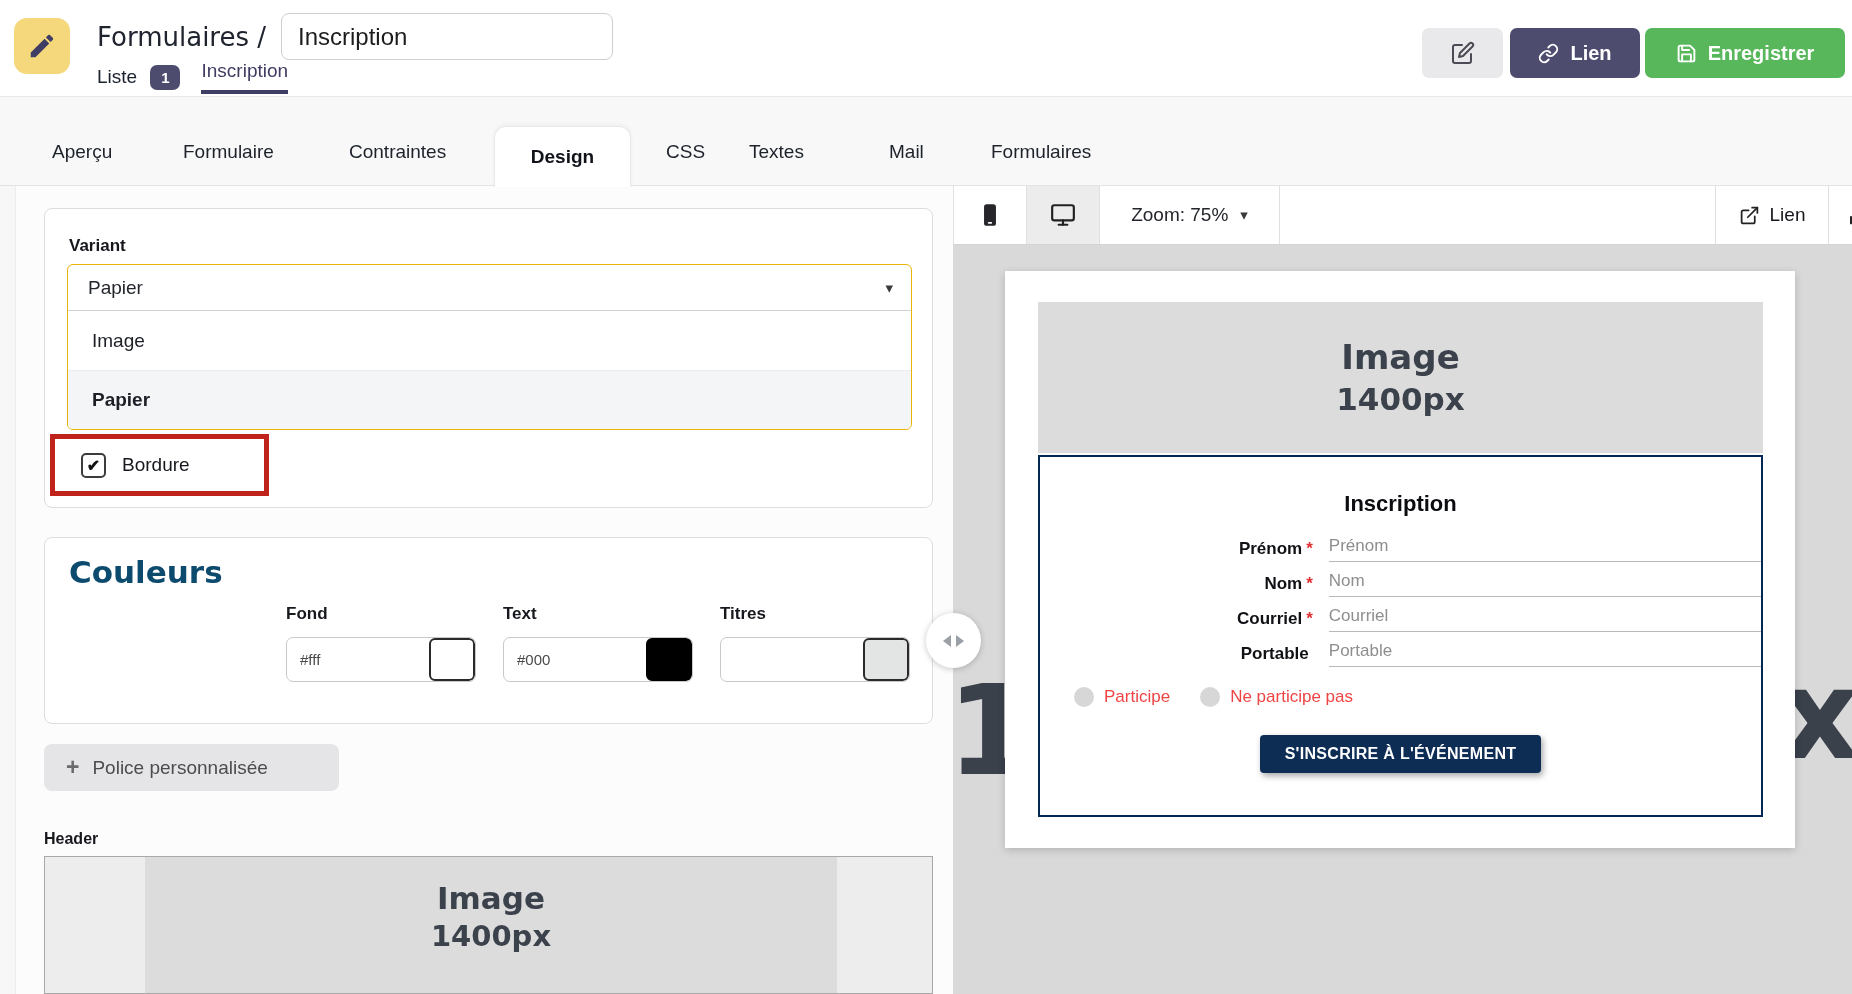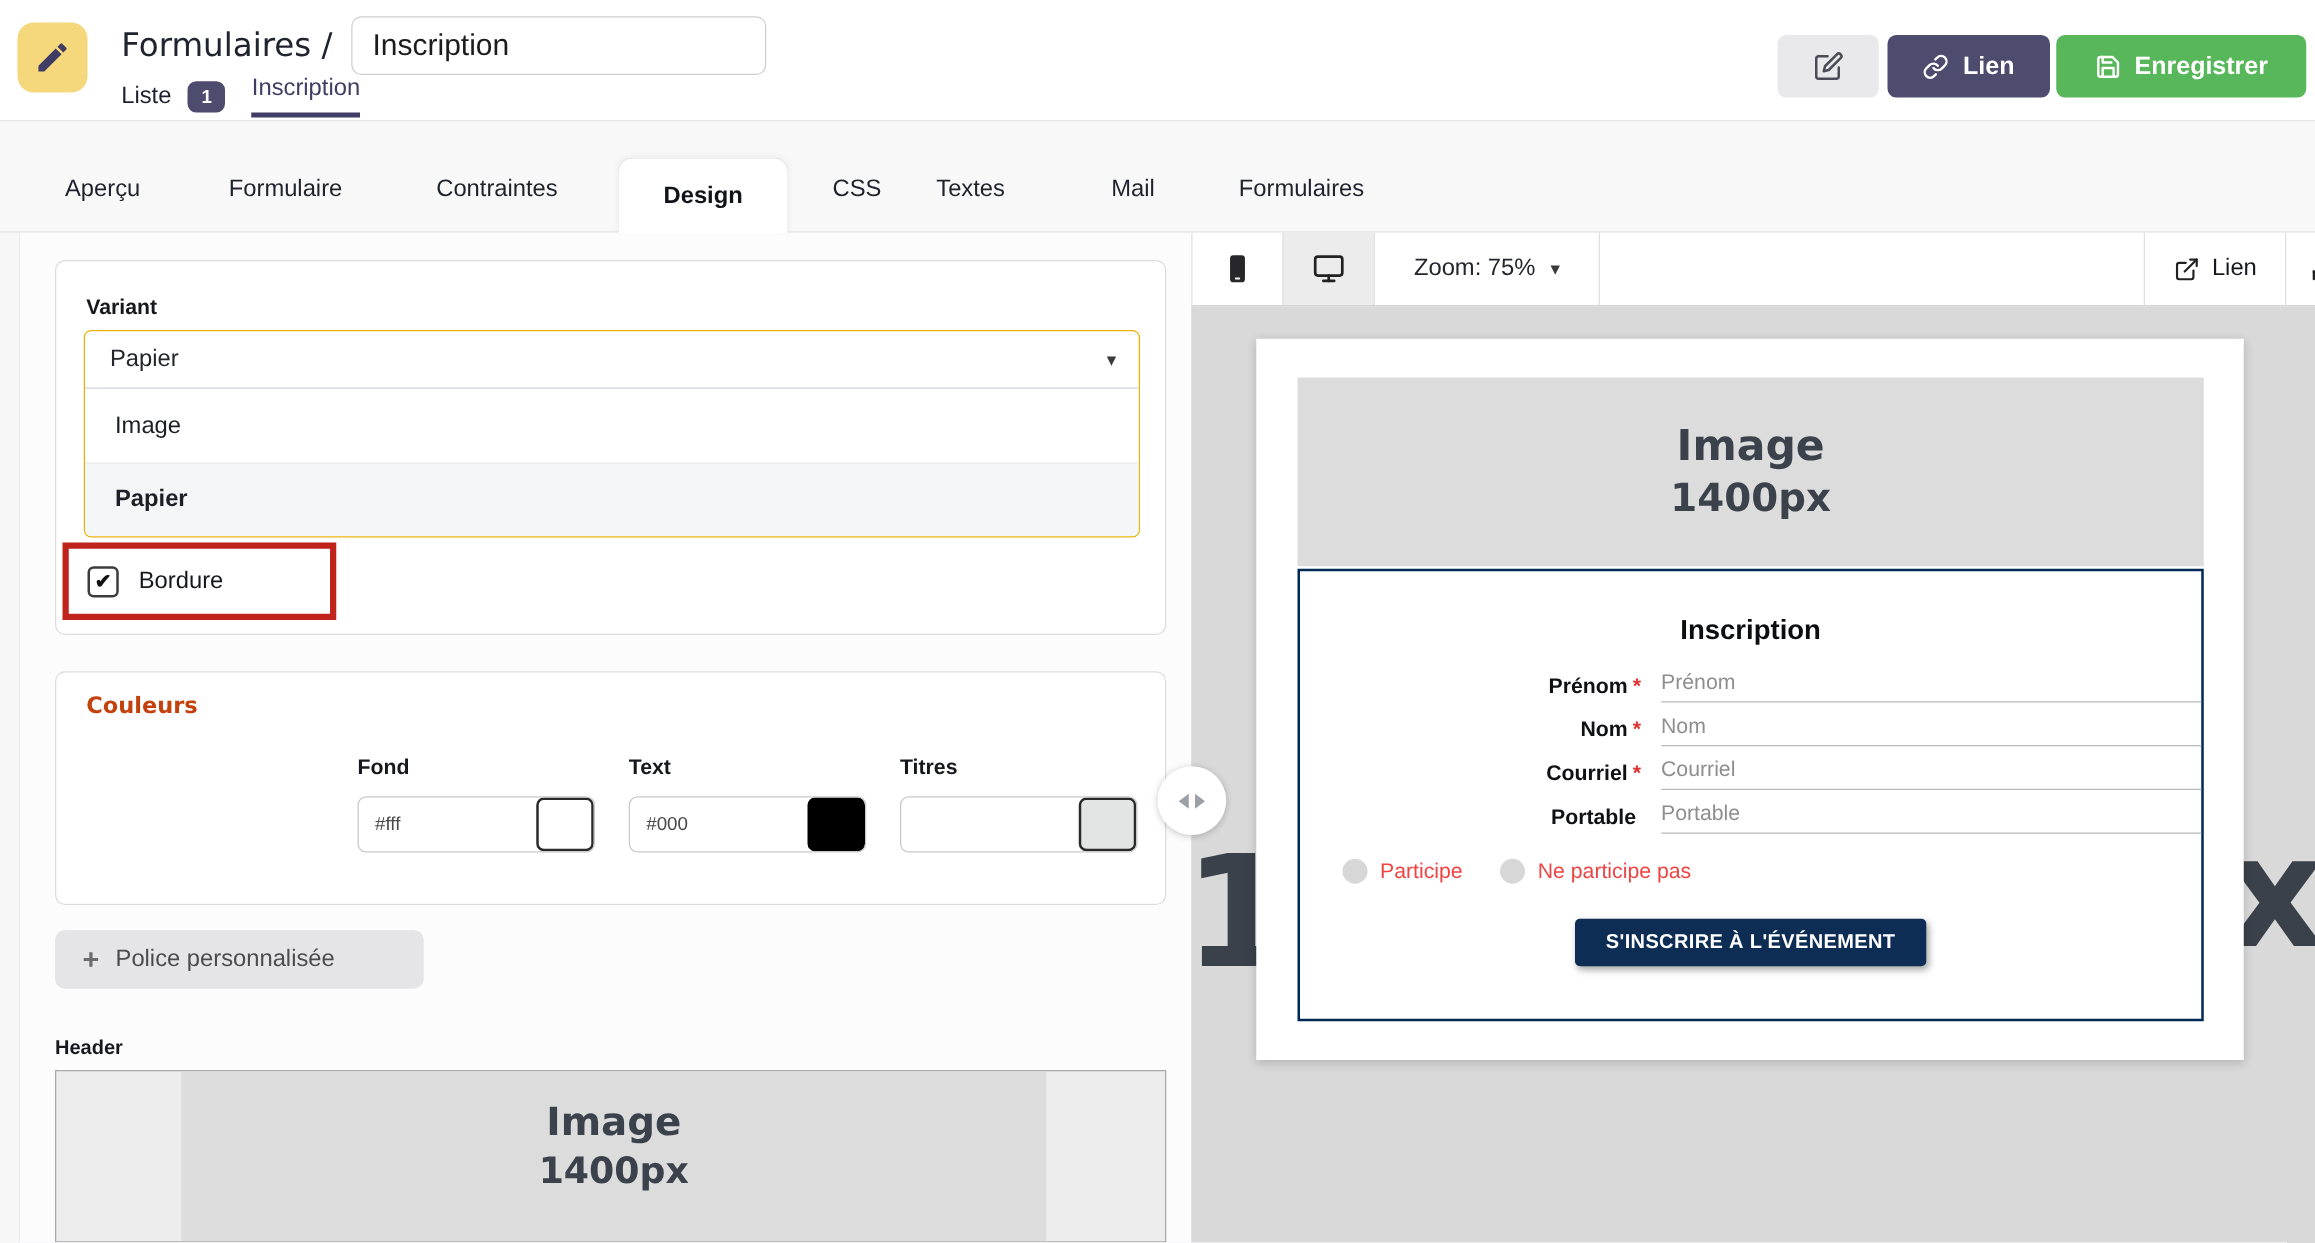--- a/index.html
+++ b/index.html
@@ -30,27 +30,27 @@
   .left-panel { position:absolute; left:15px; top:186px; width:938px; height:808px; background:#fcfcfd; border-left:1px solid #ececec; overflow:hidden; }
   .card { position:absolute; background:#fff; border:1px solid #dddddd; border-radius:8px; }
   .variant-card { left:28px; top:22px; width:889px; height:300px; }
   .field-label { position:absolute; left:24px; top:27px; font-size:17px; font-weight:bold; color:#16181d; }
   .select-shell { position:absolute; left:22px; top:55px; width:845px; border:1px solid #eab308; border-radius:6px; background:#fff; overflow:hidden; }
   .select-head { height:45px; display:flex; align-items:center; justify-content:space-between; padding:0 18px 0 20px; font-size:19px; color:#23262c; cursor:pointer; }
   .caret { font-size:15px; color:#3a3a3a; }
   .opt { display:flex; align-items:center; padding-left:24px; font-size:19px; color:#1c1f26; cursor:pointer; }
   .opt-basic { height:60px; border-top:1px solid #cfd4d9; background:#fff; }
   .opt-papier { height:59px; border-top:1px solid #ececec; background:#f4f5f7; font-weight:bold; }
-  .red-annotation { position:absolute; left:5px; top:225px; width:219px; height:62px; border:5px solid #bf231b; display:flex; align-items:center; gap:16px; padding-left:15px; }
+  .red-annotation { position:absolute; left:5px; top:225px; width:219px; height:62px; border:5px solid #bf231b; display:flex; align-items:center; gap:16px; padding-left:26px; }
   .checkbox { width:25px; height:25px; border:2px solid #3c3c3c; border-radius:5px; background:#fff; display:flex; align-items:center; justify-content:center; cursor:pointer; }
   .checkbox::after { content:"\2714"; font-size:16px; font-weight:bold; color:#111; }
   .bordure-label { font-size:19px; color:#16181d; }
 
   .couleurs-card { left:28px; top:351px; width:889px; height:187px; }
-  .couleurs-title { position:absolute; left:24px; top:16px; font-family:"DejaVu Sans",sans-serif; font-size:18px; font-weight:bold; color:#c2410c; }
+  .couleurs-title { position:absolute; left:24px; top:16px; font-family:"DejaVu Sans",sans-serif; font-size:31px; font-weight:bold; color:#0c4a6e; }
   .color-col { position:absolute; top:66px; width:192px; }
   .color-col .c-label { font-size:17px; font-weight:bold; color:#16181d; }
   .color-group { margin-top:13px; height:45px; width:190px; border:1px solid #c9c9c9; border-radius:7px; display:flex; overflow:hidden; background:#fff; }
   .c-input { flex:1; border:none; outline:none; font-size:15px; color:#4a4a4a; padding-left:13px; font-family:"Liberation Sans",sans-serif; min-width:0; background:transparent; }
   .c-swatch { width:46px; border-radius:6px; cursor:pointer; }
 
   .police-btn { position:absolute; left:28px; top:558px; width:295px; height:47px; background:#e5e5e8; border-radius:8px; display:flex; align-items:center; gap:13px; padding-left:22px; font-size:19px; color:#4c4c4c; cursor:pointer; }
   .plus-glyph { font-size:23px; font-weight:bold; color:#6b6b6b; line-height:1; }
 
   .header-label { position:absolute; left:28px; top:644px; font-size:16px; font-weight:bold; color:#16181d; }

